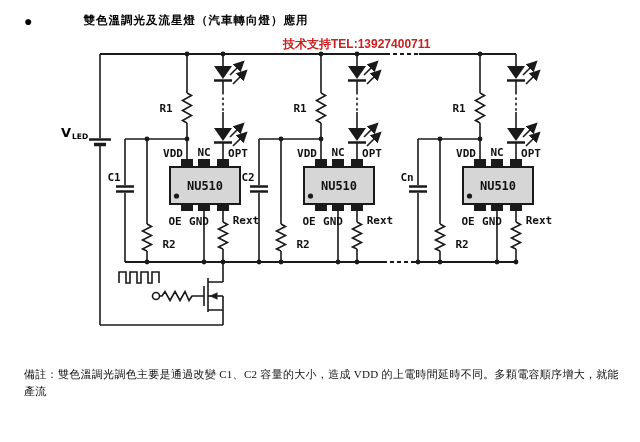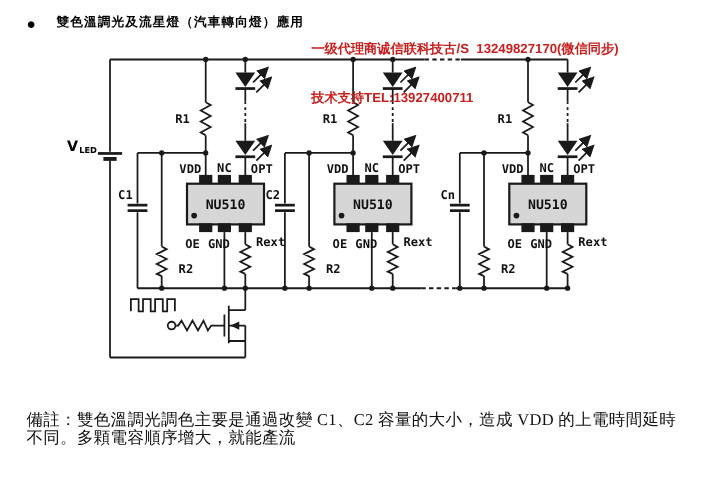--- a/index.html
+++ b/index.html
@@ -4,25 +4,25 @@
 <style>
   :root{ --wire:#1a1a1a; --red:#c82020; --ic:#d6d6d6; --bg:#ffffff; }
   html,body{margin:0;padding:0;}
   body{width:640px;height:442px;background:var(--bg);position:relative;overflow:hidden;
        font-family:"Liberation Sans",sans-serif;}
   .abs{position:absolute;}
   
   .title-row{left:24px;top:13px;display:flex;align-items:center;}
   .bullet{font-size:14px;line-height:14px;color:#000;margin-right:19px;}
   .title{font-weight:bold;font-size:11.5px;letter-spacing:1px;color:#000;
-         font-family:"Liberation Serif",serif;}
+         font-family:"Liberation Serif",serif;margin-left:32px;}
   .contact{left:283px;top:7px;color:var(--red);font-weight:bold;font-size:12px;
            line-height:15px;white-space:pre;font-family:"Liberation Sans",sans-serif;}
   
-  .note{left:24px;top:374px;width:600px;color:#111;font-size:15px;line-height:16.5px;
+  .note{left:24px;top:366px;width:600px;color:#111;font-size:11px;line-height:16.5px;
         letter-spacing:0.3px;font-family:"Liberation Serif",serif;}
   
   svg{position:absolute;left:0;top:0;}
   .w{stroke:var(--wire);stroke-width:1.6;fill:none;}
   .rail{stroke-width:1.8;}
   .p2{stroke:var(--wire);stroke-width:2.5;fill:none;}
   .p3{stroke:var(--wire);stroke-width:3.5;fill:none;}
   .f{fill:var(--wire);stroke:none;}
   .icbody{fill:var(--ic);stroke:var(--wire);stroke-width:2;}
   .term{fill:#fff;stroke:var(--wire);stroke-width:1.6;}
@@ -188,19 +188,18 @@
     <text class="slab icname" x="205" y="190">NU510</text>
   </g>
 </svg>
 
 <div class="abs title-row">
   <span class="bullet">●</span>
   <span class="title">雙色溫調光及流星燈（汽車轉向燈）應用</span>
 </div>
 
 <div class="abs contact">
-  <div>一级代理商诚信联科技古/S  13249827170(微信同步)</div>
   <div>技术支持TEL:13927400711</div>
 </div>
 
 <div class="abs note">
   <div>備註：雙色溫調光調色主要是通過改變 C1、C2 容量的大小，造成 VDD 的上電時間延時不同。多顆電容順序增大，就能產流</div>
 </div>
 
 </body></html>

